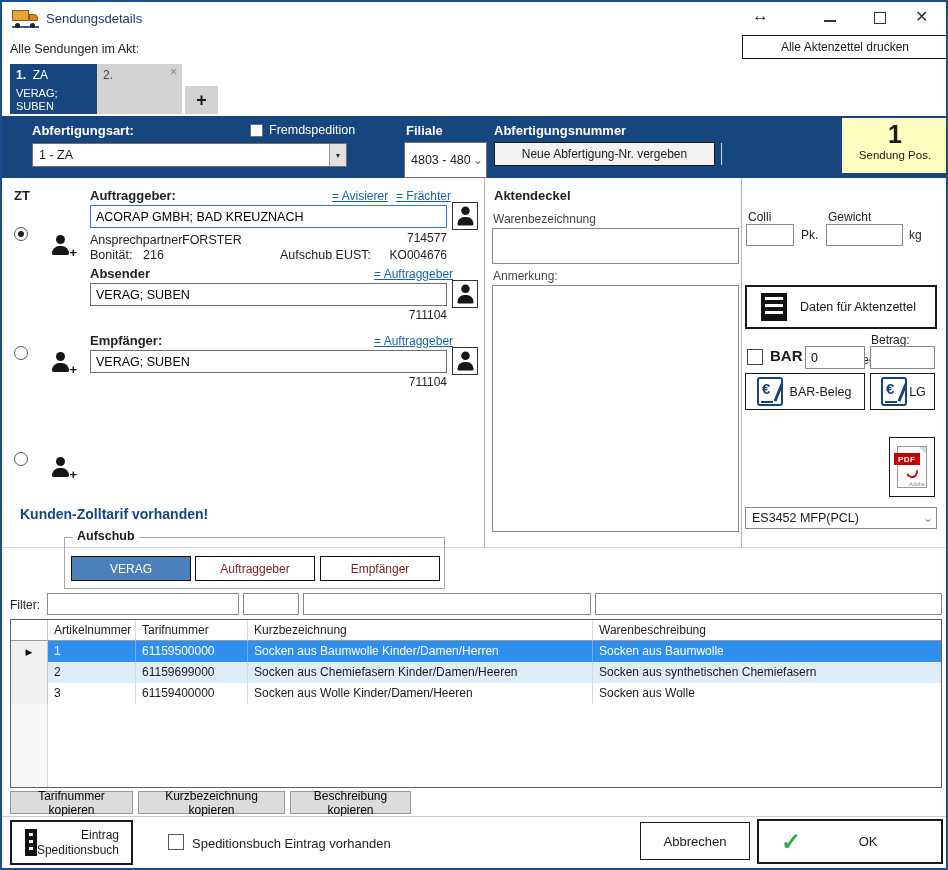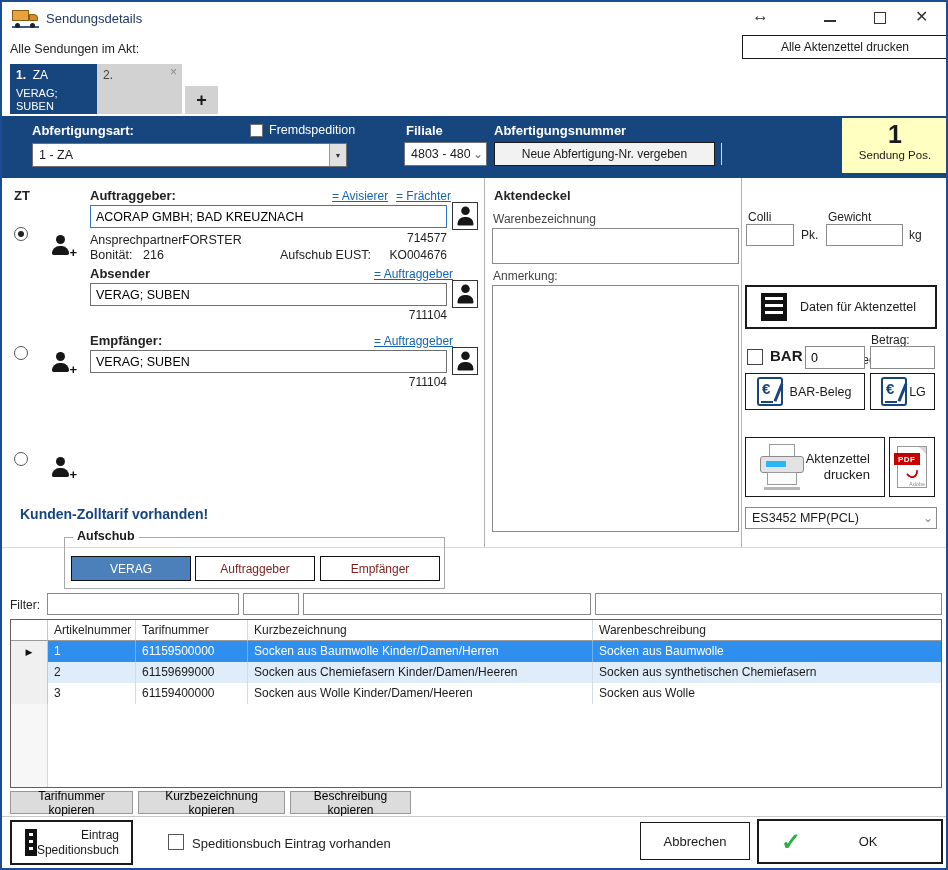--- a/index.html
+++ b/index.html
@@ -135,21 +135,21 @@
   
   <div class="abs band" style="left:0;top:114px;width:944px;height:62px;"></div>
   <div class="abs wlbl" style="left:30px;top:121px;">Abfertigungsart:</div>
   <div class="abs combo" style="left:30px;top:141px;width:315px;height:24px;">
     <span class="val">1 - ZA</span>
     <span class="arrbtn">▼</span>
   </div>
   <div class="abs checkbox" style="left:248px;top:122px;width:13px;height:13px;"></div>
   <div class="abs" style="left:267px;top:121px;font-size:12.5px;color:#fff;">Fremdspedition</div>
   <div class="abs wlbl" style="left:404px;top:121px;">Filiale</div>
-  <div class="abs combo" style="left:402px;top:140px;width:83px;height:24px;">
+  <div class="abs combo" style="left:402px;top:140px;width:83px;height:36px;">
     <span class="val" style="padding-right:0;">4803 - 480</span>
     <span class="chev">⌄</span>
   </div>
   <div class="abs wlbl" style="left:492px;top:121px;">Abfertigungsnummer</div>
   <button class="abs btn" style="left:492px;top:140px;width:221px;height:24px;background:#f2f2f2;">Neue Abfertigung-Nr. vergeben</button>
   <div class="abs" style="left:719px;top:141px;width:1px;height:22px;background:#cfd7e2;"></div>
   <div class="abs yellowbox" style="left:840px;top:116px;width:106px;height:55px;">
     <div style="font-size:25px;font-weight:bold;line-height:30px;margin-top:1px;">1</div>
     <div style="font-size:11.5px;">Sendung Pos.</div>
   </div>
@@ -242,32 +242,20 @@
   </button>
   <button class="abs btn" style="left:868px;top:371px;width:65px;height:37px;border-width:1.5px;justify-content:flex-start;">
     <span class="euroicon" style="margin-left:4px;">
         <span class="e">€</span>
         <span class="pen"></span>
         <span class="foot"></span>
       </span>
     <span style="flex:1;text-align:center;font-size:12.5px;">LG</span>
   </button>
 
-  <button class="abs btn" style="left:743px;top:435px;width:140px;height:60px;border-width:1.5px;justify-content:flex-start;">
-    <span class="printicon" style="margin-left:6px;">
-      <span class="paper"></span>
-        <span class="bodyp"></span>
-        <span class="blue"></span>
-        <span class="out"></span>
-        <span class="base"></span>
-    </span>
-    <span style="flex:1;text-align:right;padding-right:8px;font-size:13px;line-height:16px;">
-      <span>Aktenzettel</span><br><span>drucken</span>
-    </span>
-  </button>
   <button class="abs btn" style="left:887px;top:435px;width:46px;height:60px;border-width:1.5px;">
     <span class="pdficon">
       <span class="fold"></span>
       <span class="banner">PDF</span>
       <span class="swirl"></span>
       <span class="sub">Adobe</span>
     </span>
   </button>
   <div class="abs combo" style="left:743px;top:505px;width:192px;height:22px;border-color:#8a8a8a;">
     <span class="val">ES3452 MFP(PCL)</span>

